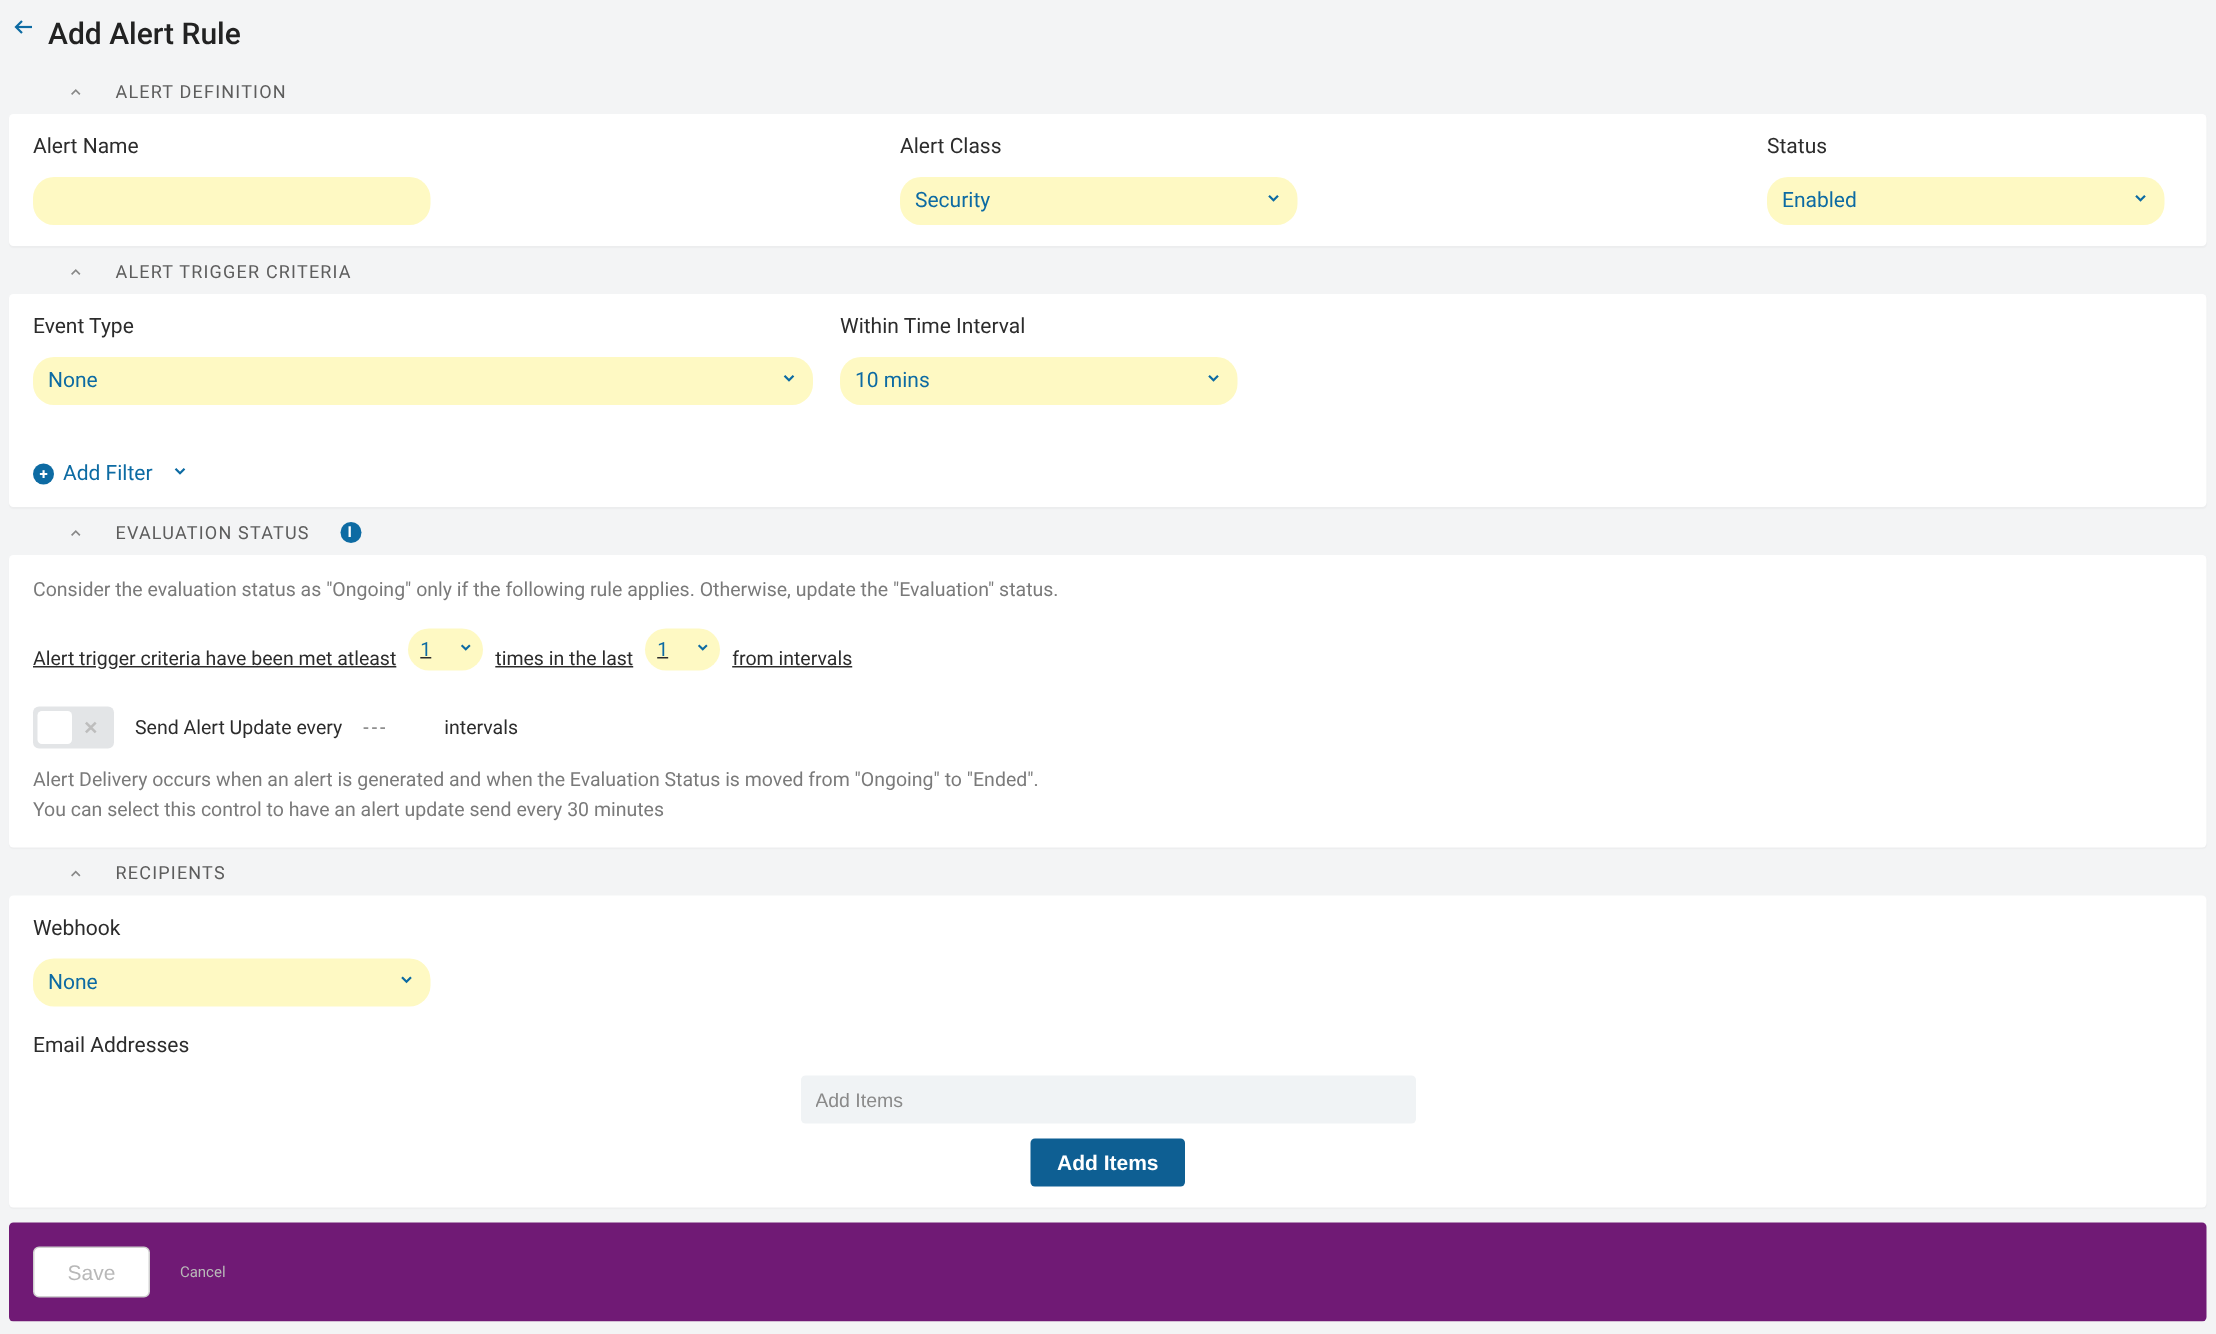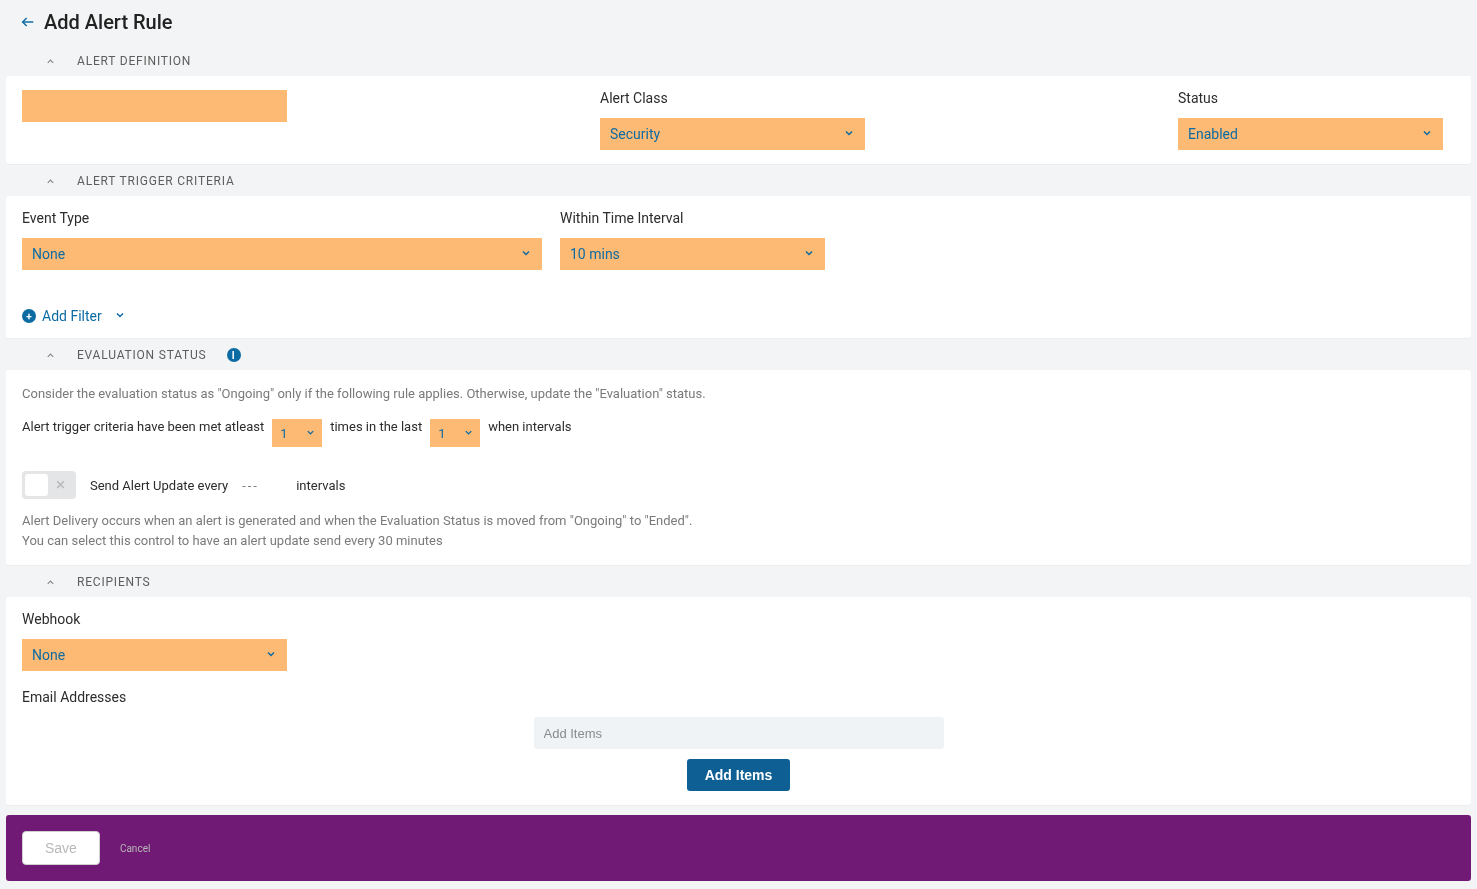--- a/index.html
+++ b/index.html
@@ -7,22 +7,22 @@
     margin: 0;
     padding: 0;
     background: #f3f4f5;
     font-family: -apple-system, BlinkMacSystemFont, "Segoe UI", Roboto, Helvetica, Arial, sans-serif;
     font-size: 14px;
     color: #2c2c2c;
   }
 
   .page-header {
     display: flex;
-    align-items: center;
-    padding: 10px 20px;
+    align-items: flex-start;
+    padding: 10px 8px;
     gap: 8px;
   }
   .back-arrow {
     color: #0d6ba3;
     font-size: 18px;
     display: inline-flex;
     align-items: center;
     cursor: pointer;
   }
   .page-title {
@@ -89,22 +89,22 @@
   .field-label {
     font-size: 14px;
     color: #2c2c2c;
     margin-bottom: 12px;
   }
 
   .text-input, .select {
     height: 32px;
     padding: 6px 10px;
     border: none;
-    border-radius: 0;
-    background: #fdba74;
+    border-radius: 14px;
+    background: #fef9c3;
     font-size: 14px;
   }
   .text-input { width: 265px; display: block; }
 
   .select {
     width: 265px;
     display: flex;
     align-items: center;
     justify-content: space-between;
     cursor: pointer;
@@ -135,22 +135,22 @@
     font-size: 13px;
     margin-left: 6px;
   }
 
   .hint {
     color: #7a7a7a;
     font-size: 13px;
     margin: 2px 0 18px 0;
   }
   .inline-row {
-    display: flex; align-items: flex-start; flex-wrap: wrap; gap: 8px;
-    color: #2c2c2c; font-size: 13px;
+    display: flex; align-items: flex-end; flex-wrap: wrap; gap: 8px;
+    color: #2c2c2c; font-size: 13px; text-decoration: underline;
   }
   .inline-row .txt { color: #2c2c2c; }
 
   .toggle {
     width: 54px; height: 28px; border-radius: 4px; background: #e3e5e7;
     display: inline-flex; align-items: center; padding: 3px; cursor: pointer;
   }
   .toggle .knob {
     width: 23px; height: 22px; background: #fff; border-radius: 3px;
   }
@@ -213,20 +213,21 @@
   <span class="chevron">
     <svg width="11" height="11" viewBox="0 0 24 24" fill="none" stroke="currentColor" stroke-width="2.5">
         <polyline points="6 15 12 9 18 15"></polyline>
       </svg>
   </span>
   <span>ALERT DEFINITION</span>
 </div>
 <div class="panel">
   <div class="row3">
     <div>
+      <div class="field-label">Alert Name</div>
       <input class="text-input" type="text" value="" style="">
     </div>
     <div>
       <div class="field-label">Alert Class</div>
       <div class="select">
         <span>Security</span>
         <span class="chev">
           <svg width="12" height="12" viewBox="0 0 24 24" fill="none" stroke="currentColor" stroke-width="3">
               <polyline points="6 9 12 15 18 9"></polyline>
             </svg>
@@ -316,21 +317,21 @@
     </div>
     <span class="txt">times in the last</span>
     <div class="select small">
       <span>1</span>
       <span class="chev">
         <svg width="11" height="11" viewBox="0 0 24 24" fill="none" stroke="currentColor" stroke-width="3">
             <polyline points="6 9 12 15 18 9"></polyline>
           </svg>
       </span>
     </div>
-    <span class="txt">when intervals</span>
+    <span class="txt">from intervals</span>
   </div>
 
   <div class="toggle-row">
     <div class="toggle">
       <div class="knob"></div>
       <div class="x">✕</div>
     </div>
     <span>Send Alert Update every</span>
     <span class="dashes">---</span>
     <span>intervals</span>

